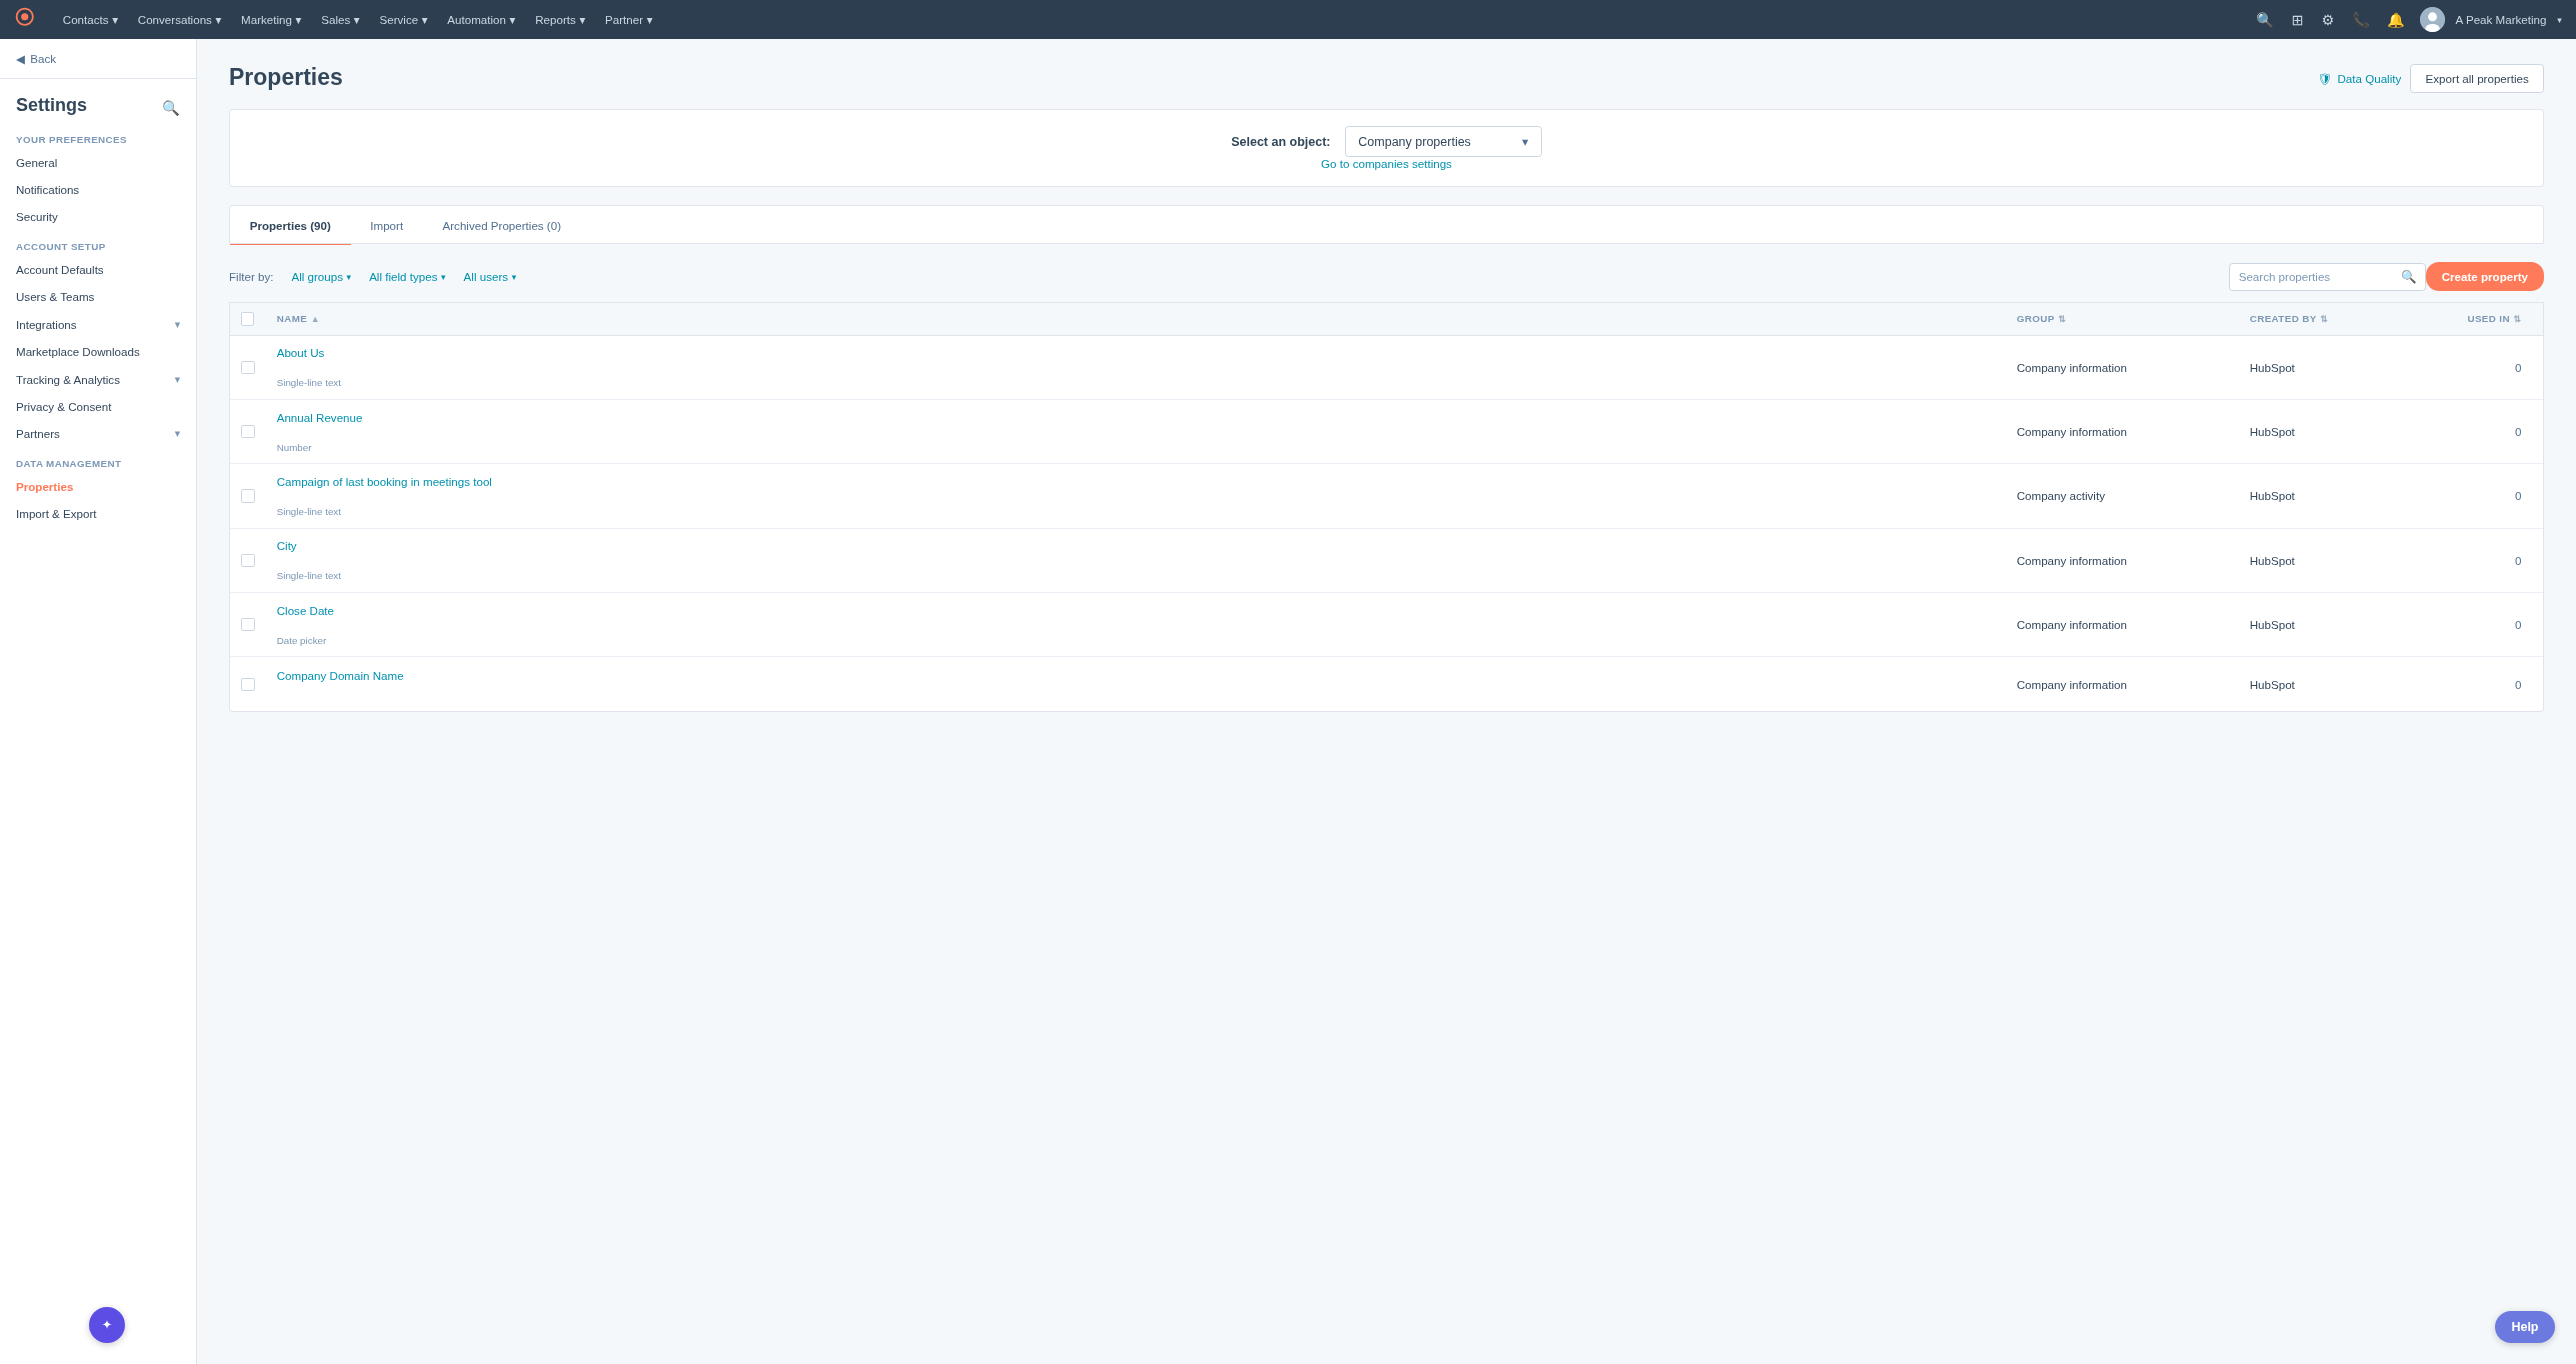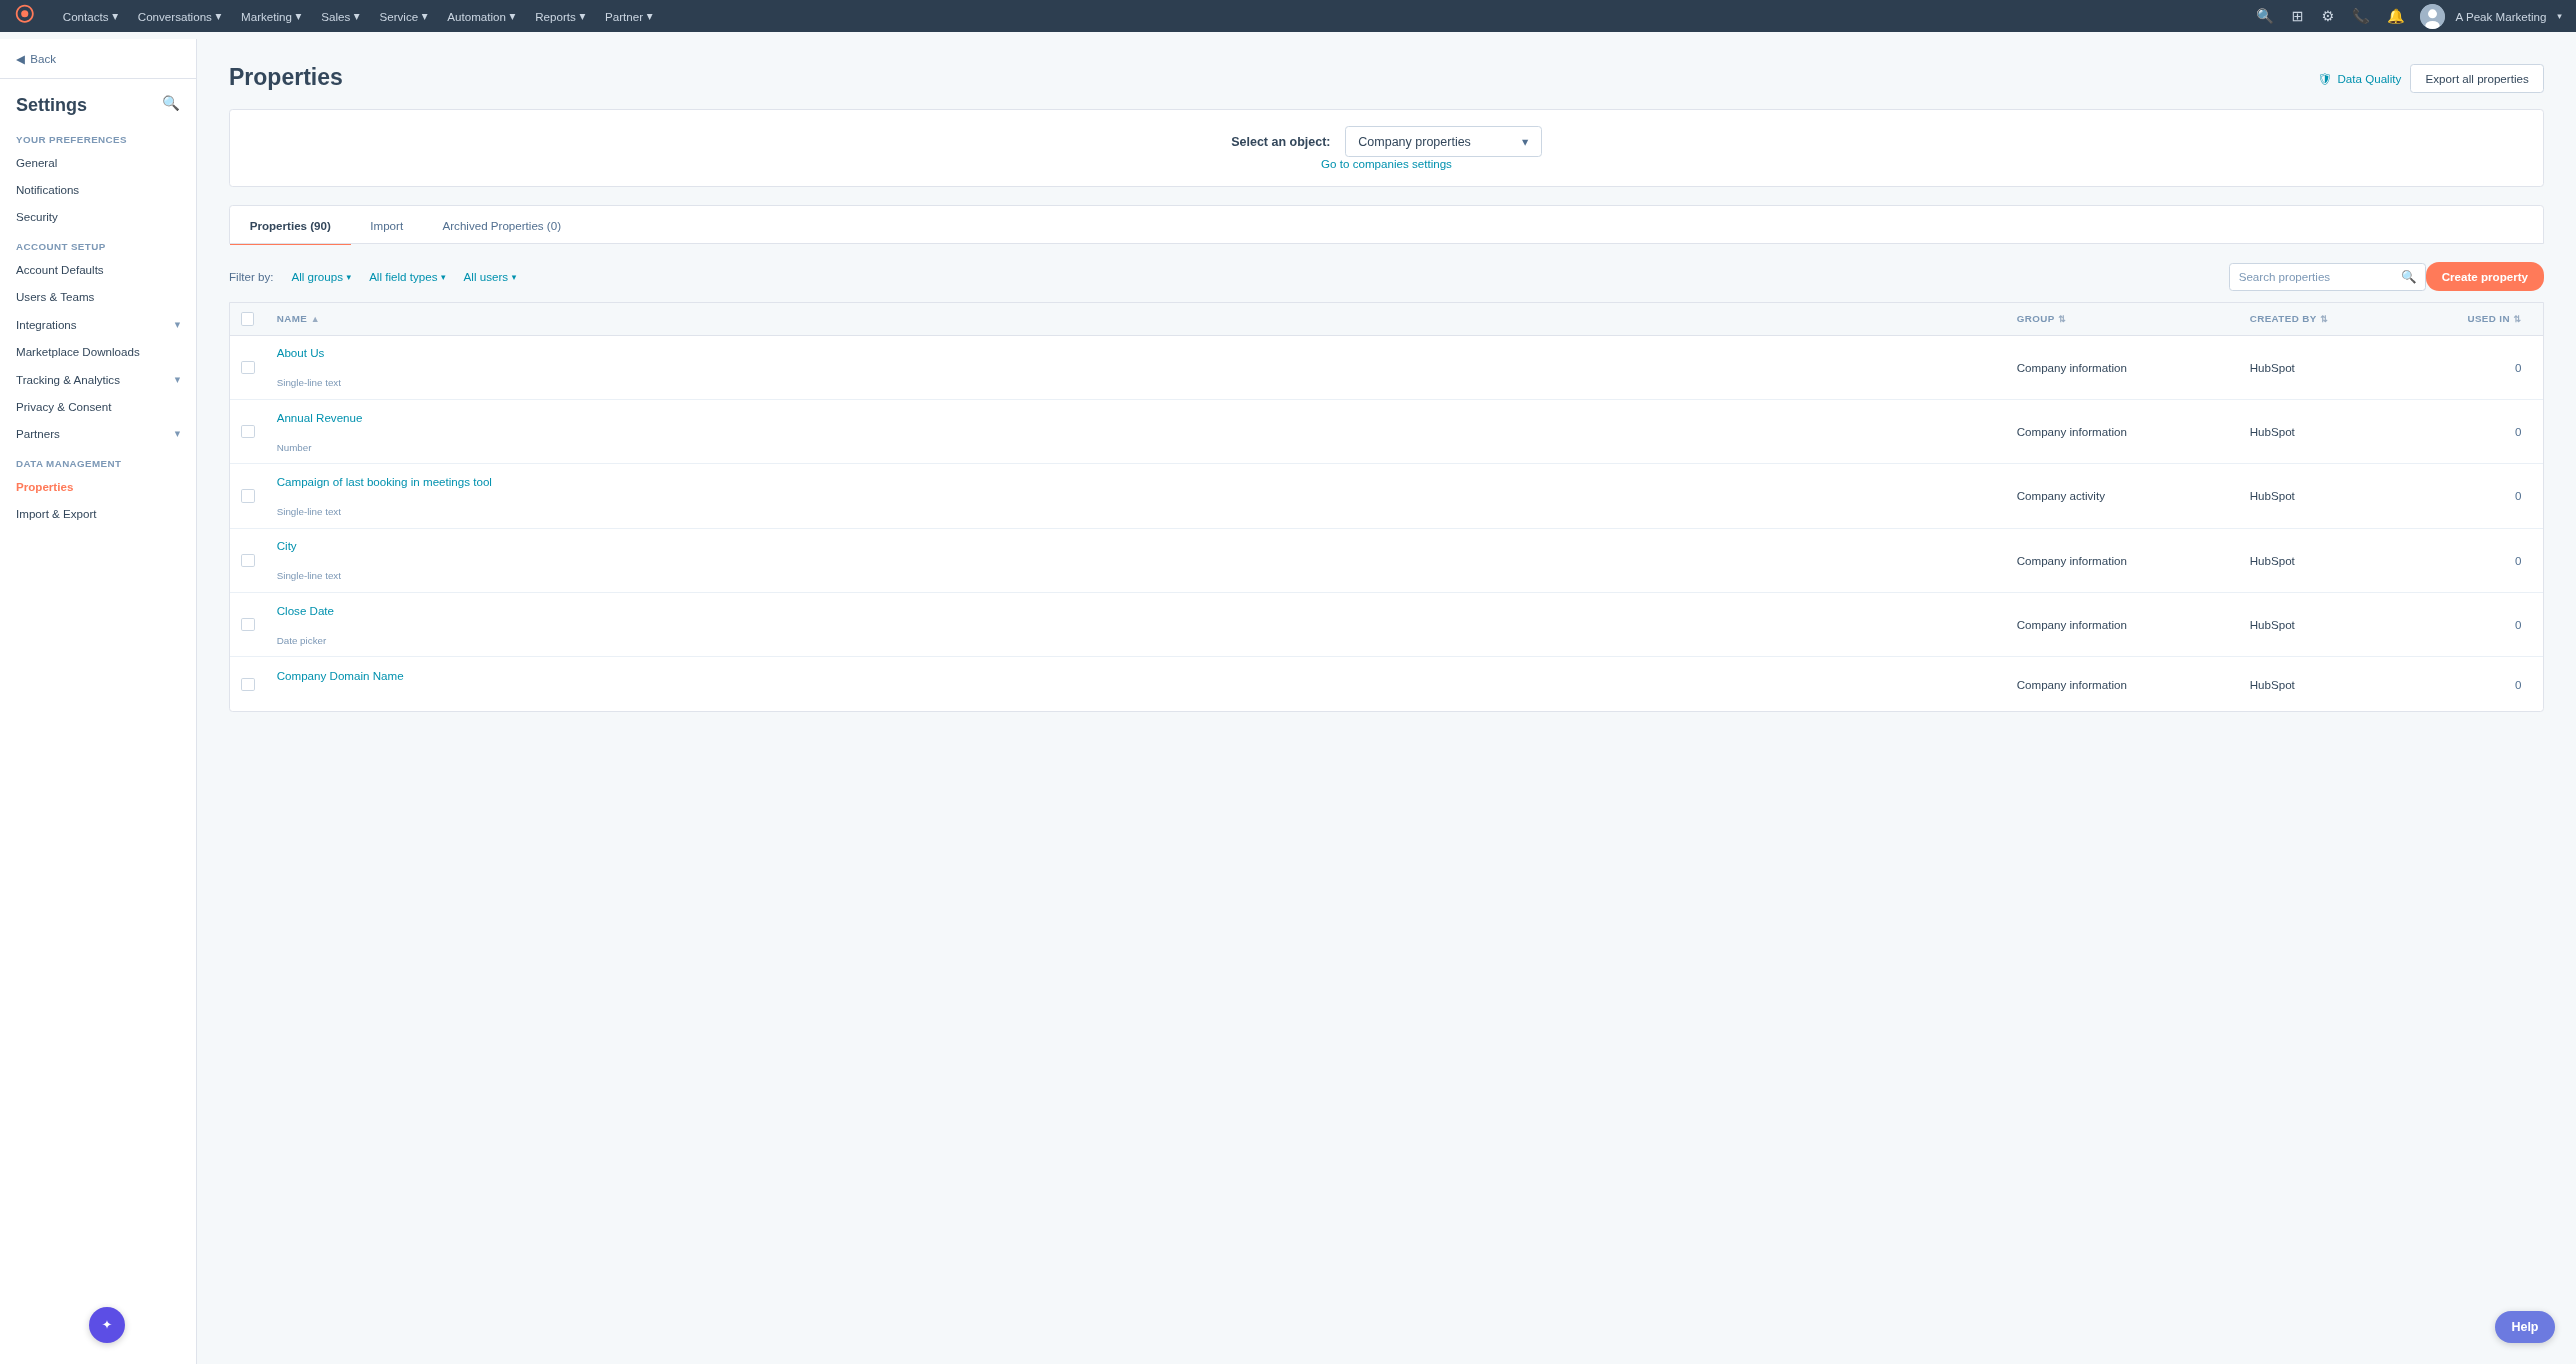--- a/index.html
+++ b/index.html
@@ -1,21 +1,21 @@
 <!DOCTYPE html>
 <html style="font-size:14.3px"><head>
   <meta charset="utf-8">
   <style>
     * { box-sizing: border-box; margin: 0; padding: 0; }
     body { font-family: -apple-system, BlinkMacSystemFont, 'Segoe UI', Helvetica, Arial, sans-serif; font-size: 12.5px; background: #f5f8fa; color: #33475b; }
 
     
     .top-nav {
       background: #2d3e50;
-      height: 32px;
+      height: 39px;
       display: flex;
       align-items: center;
       padding: 0 14.3px;
       gap: 0;
       position: fixed;
       top: 0; left: 0; right: 0;
       z-index: 100;
     }
     .top-nav .logo {
       margin-right: 18px;
@@ -87,21 +87,21 @@
       align-items: center;
       gap: 5.4px;
       padding: 12.5px 16px;
       border-bottom: 0.9px solid #dfe3eb;
       cursor: pointer;
       font-size: 11.6px;
       color: #516f90;
     }
     .sidebar-header {
       display: flex;
-      align-items: flex-start;
+      align-items: flex-end;
       justify-content: space-between;
       padding: 16px 16px 7.2px;
     }
     .sidebar-title {
       font-size: 18px;
       font-weight: 700;
       color: #33475b;
     }
     .sidebar-search-icon {
       color: #7c98b6;

